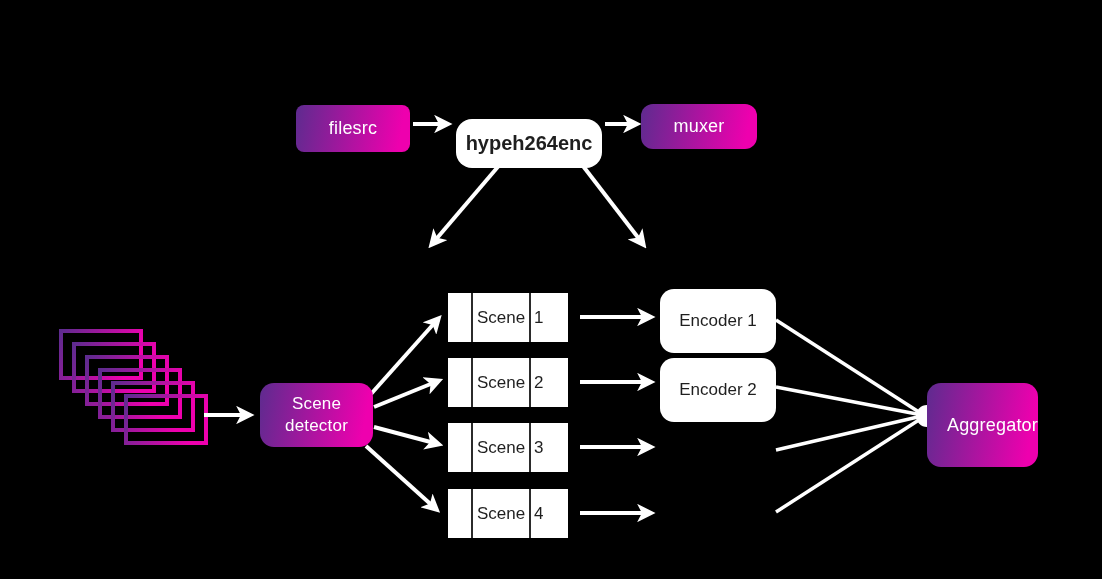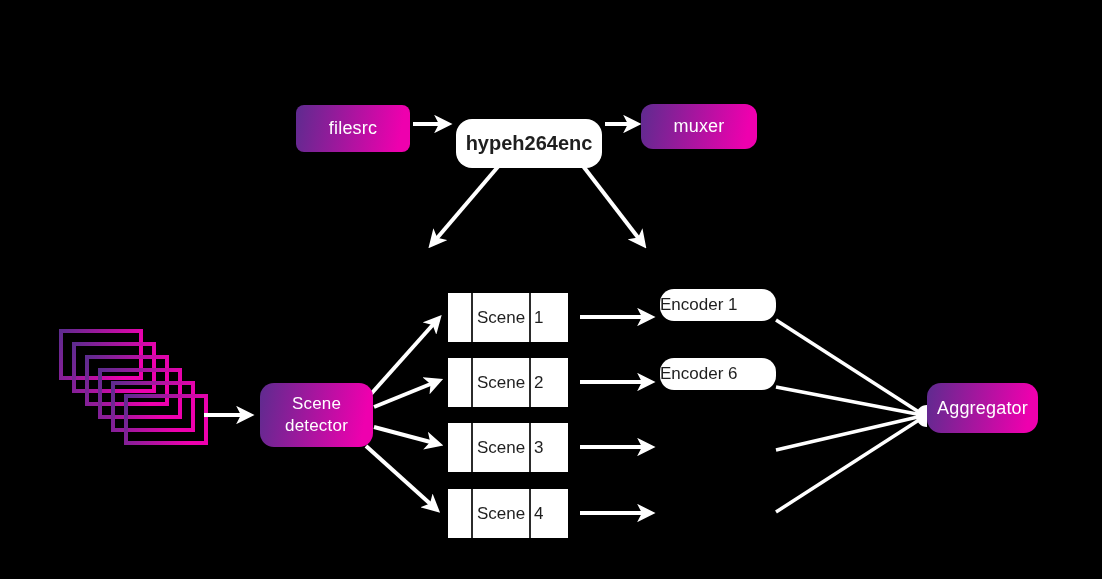--- a/index.html
+++ b/index.html
@@ -23,25 +23,25 @@
   #scene-detector{left:260px;top:383px;width:113px;height:64px;border-radius:14px;text-align:center;line-height:1.32;font-size:17px;}
   .scene-box{
     position:absolute;z-index:2;left:448px;width:120px;height:49px;
     background:var(--box-bg,#fff);display:flex;box-sizing:border-box;
     color:var(--text-dark,#1f1f1f);font-size:17px;
   }
   .sb-left{width:23px;border-right:2px solid #2b2b2b;}
   .sb-mid{flex:1;display:flex;align-items:center;justify-content:center;border-right:2px solid #2b2b2b;}
   .sb-right{width:37px;display:flex;align-items:center;padding-left:3px;box-sizing:border-box;}
   .encoder-box{
-    position:absolute;z-index:2;left:660px;width:116px;height:32px;border-radius:14px;
+    position:absolute;z-index:2;left:660px;width:116px;height:64px;border-radius:14px;
     background:var(--box-bg,#fff);color:var(--text-dark,#1f1f1f);font-size:17px;
-    display:flex;align-items:center;justify-content:flex-start;
+    display:flex;align-items:center;justify-content:center;
   }
-  #aggregator{left:927px;top:383px;width:111px;height:50px;border-radius:14px;}
+  #aggregator{left:927px;top:383px;width:111px;height:84px;border-radius:14px;justify-content:flex-end;}
   #agg-notch{position:absolute;z-index:3;left:916px;top:405px;width:11px;height:22px;background:#fff;border-radius:11px 0 0 11px;}
   .arrow{stroke:#fff;stroke-width:4;fill:none;}
   .thin{stroke:#fff;stroke-width:3.5;fill:none;}
   .frame-rect{fill:none;stroke:url(#frameGrad);stroke-width:4;}
   stop.g1{stop-color:var(--gradient-start,#5e2b8f);}
   stop.g2{stop-color:var(--gradient-end,#ee00ae);}
 </style>
 </head>
 <body>
 
@@ -126,21 +126,21 @@
   <div class="scene-box" style="top:489px">
     <div class="sb-left"></div>
     <div class="sb-mid">Scene</div>
     <div class="sb-right">4</div>
   </div>
 
   <div class="encoder-box" style="top:289px">
     <span>Encoder 1</span>
   </div>
   <div class="encoder-box" style="top:358px">
-    <span>Encoder 6</span>
+    <span>Encoder 2</span>
   </div>
 
   <div class="node grad" id="aggregator">
     <span>Aggregator</span>
   </div>
   <div id="agg-notch"></div>
 
 </div>
 
 </body></html>

